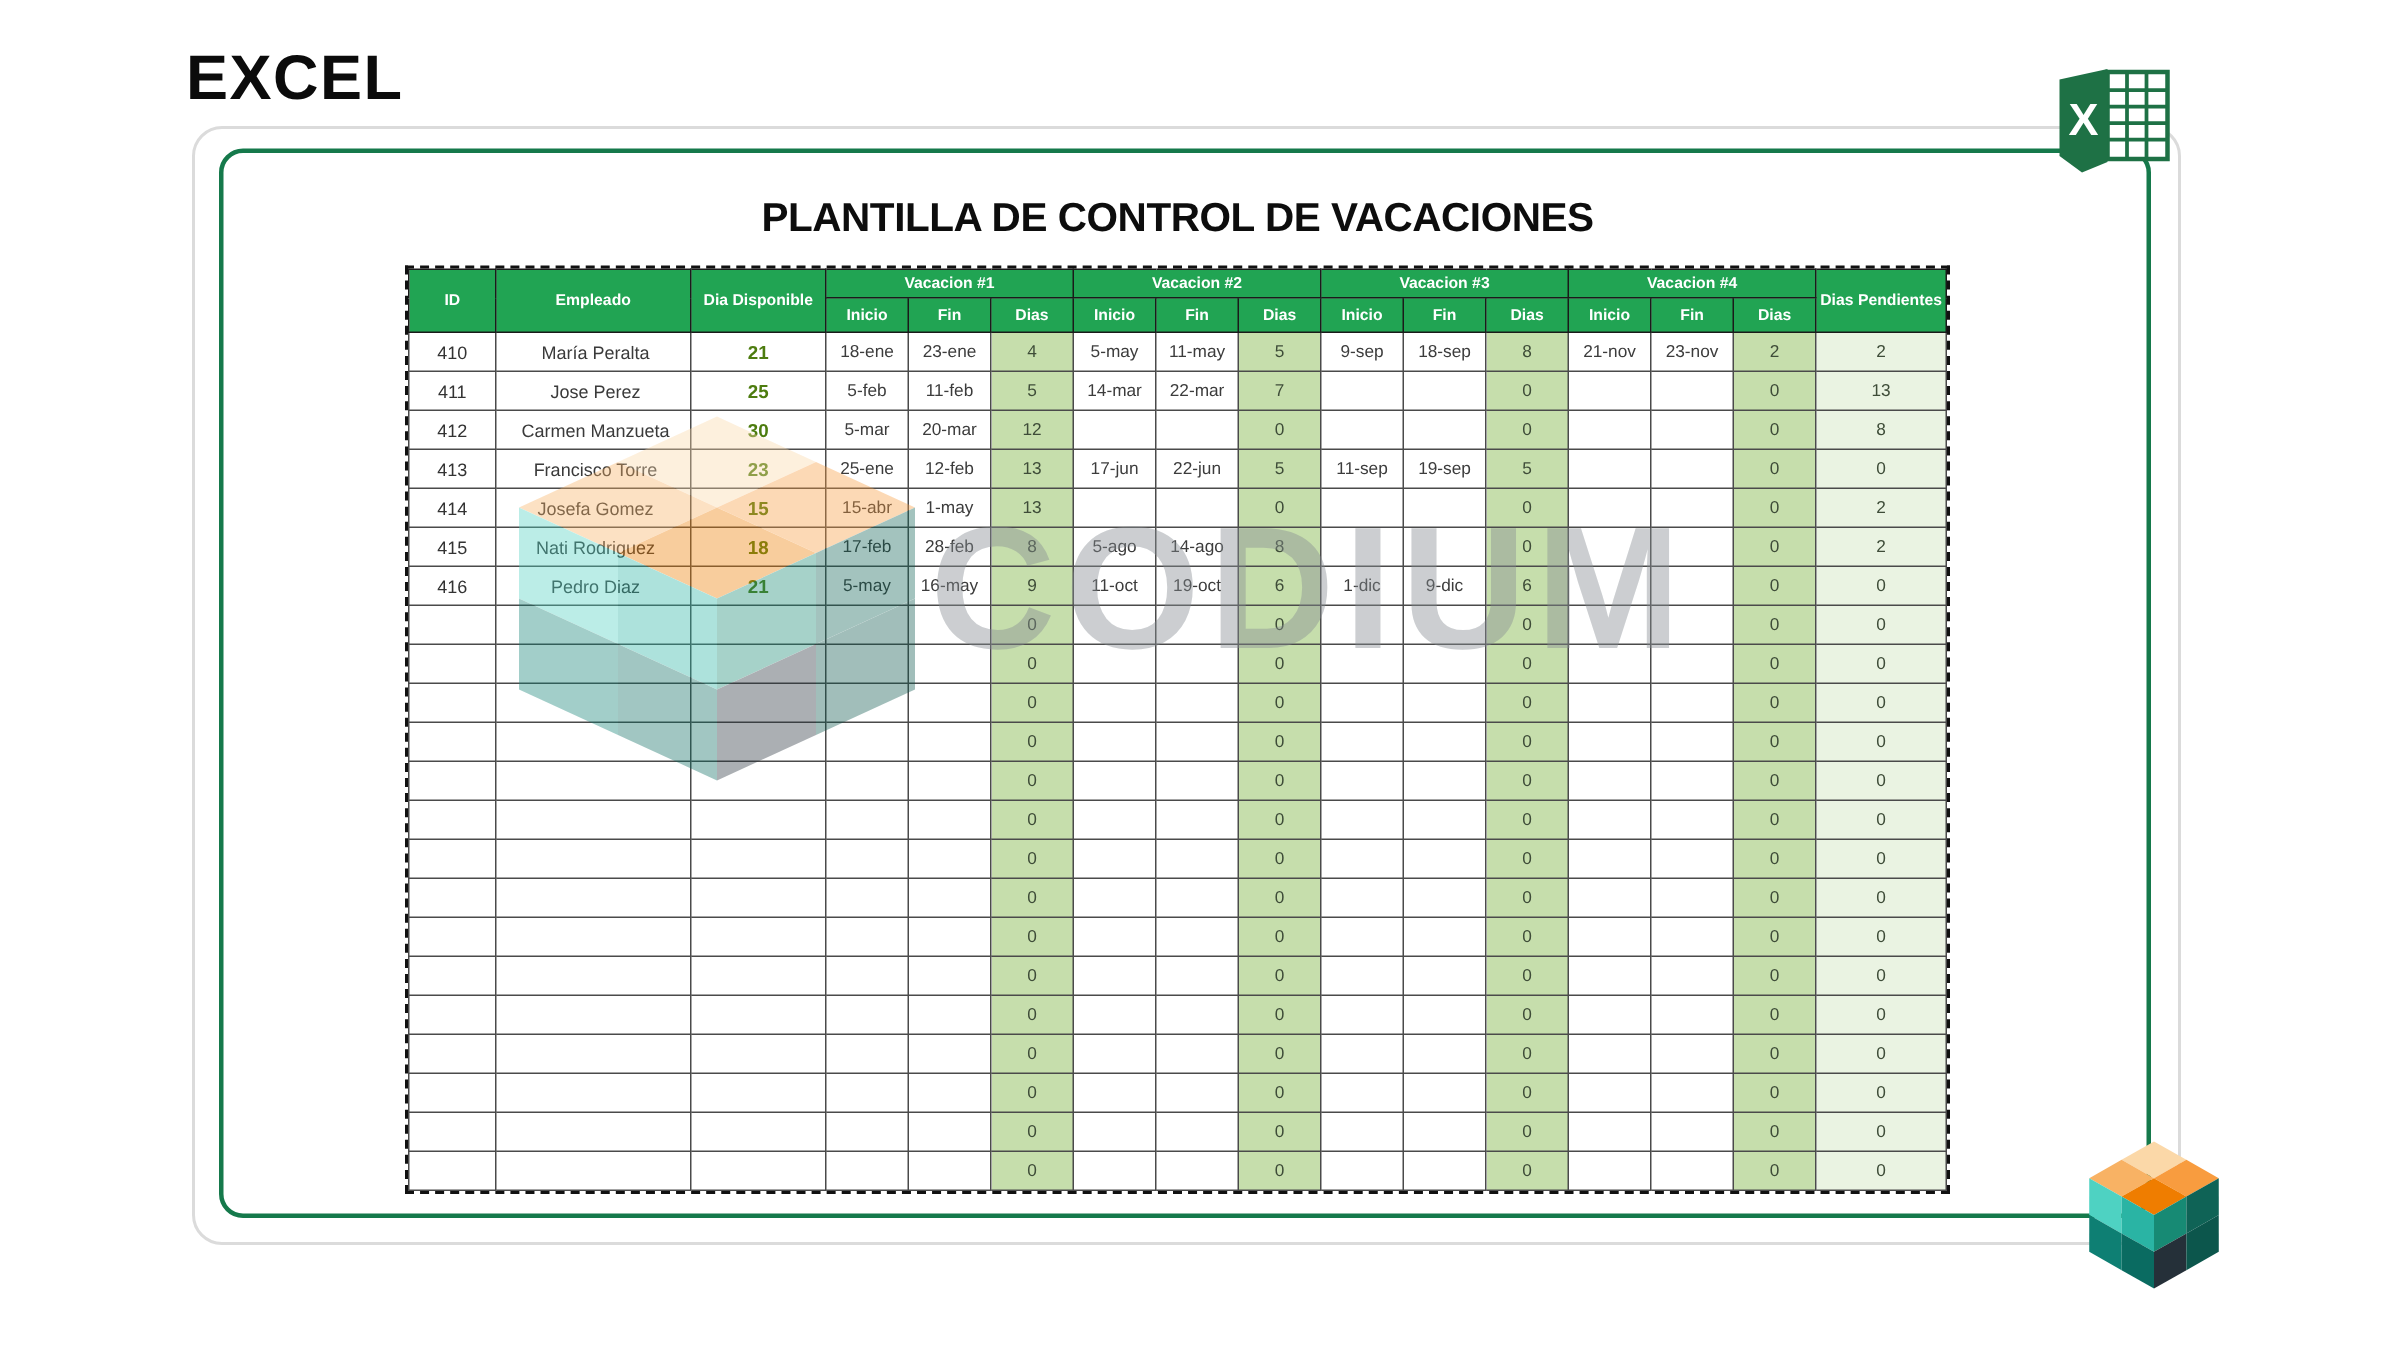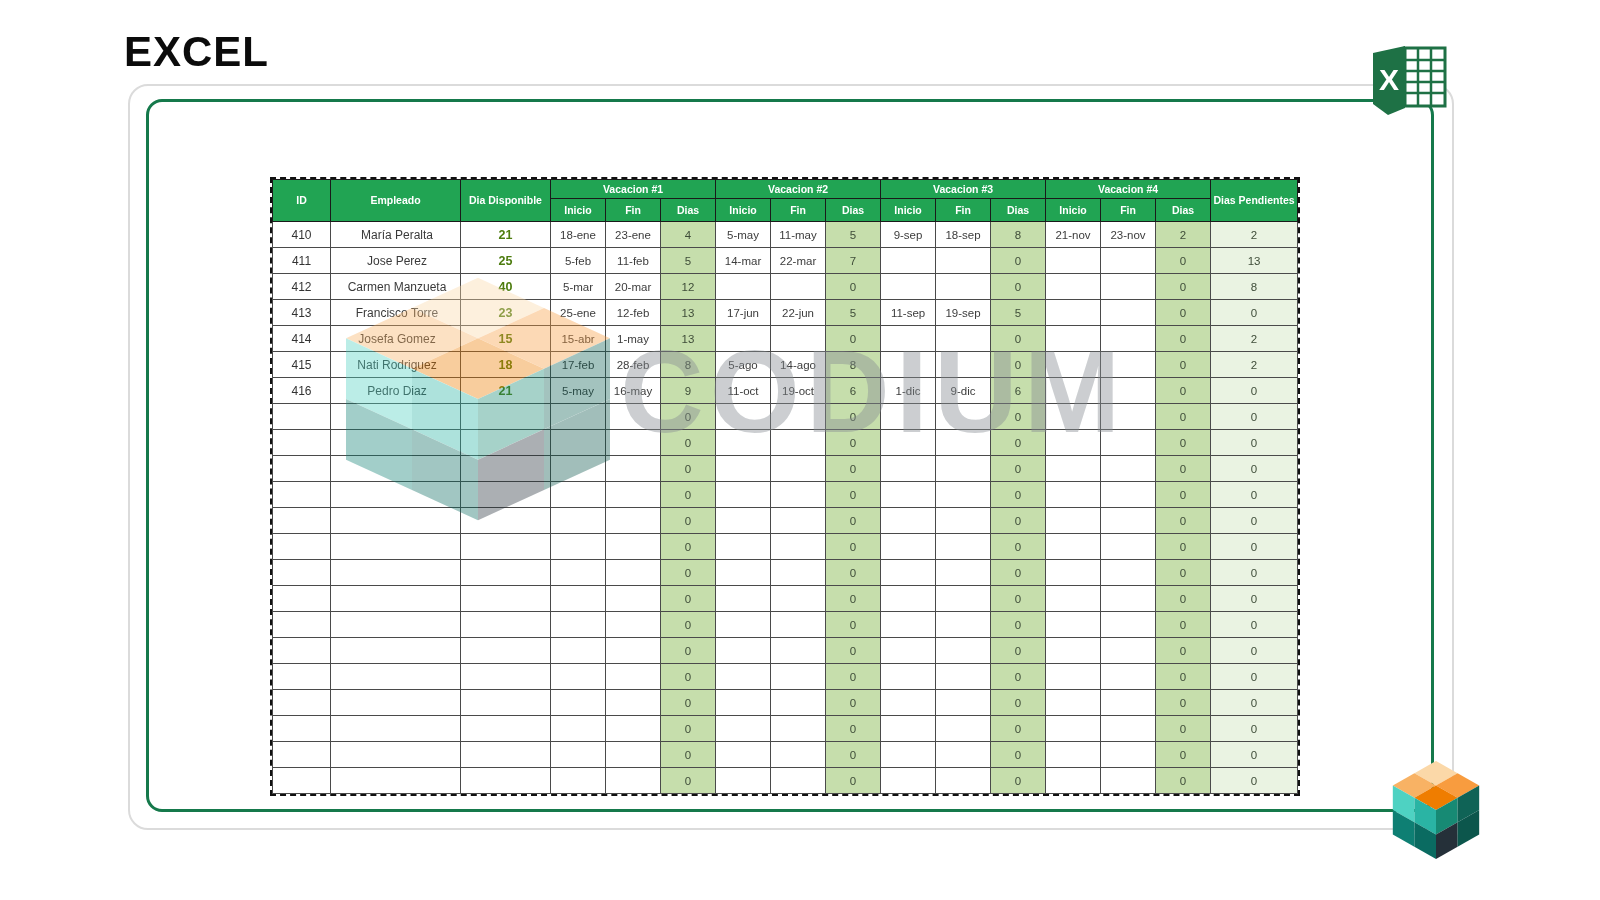--- a/index.html
+++ b/index.html
@@ -48,20 +48,21 @@
 </head>
 <body>
 
 <div class="stage">
 
   <h1 class="page-heading">EXCEL</h1>
 
   <div class="card"></div>
   <div class="frame"></div>
 
+  <div class="template-title">PLANTILLA DE CONTROL DE VACACIONES</div>
 
   <div class="tablewrap">
     <table>
       <colgroup>
         <col style="width:58px">
           <col style="width:130px">
           <col style="width:90px">
         <col style="width:55px">
           <col style="width:55px">
           <col style="width:55px">
@@ -135,21 +136,21 @@
             <td class="date"></td>
             <td class="dias">0</td>
             <td class="date"></td>
             <td class="date"></td>
             <td class="dias">0</td>
             <td class="pend">13</td>
           </tr>
           <tr>
             <td class="id">412</td>
             <td class="name">Carmen Manzueta</td>
-            <td class="disp">40</td>
+            <td class="disp">30</td>
             <td class="date">5-mar</td>
             <td class="date">20-mar</td>
             <td class="dias">12</td>
             <td class="date"></td>
             <td class="date"></td>
             <td class="dias">0</td>
             <td class="date"></td>
             <td class="date"></td>
             <td class="dias">0</td>
             <td class="date"></td>

